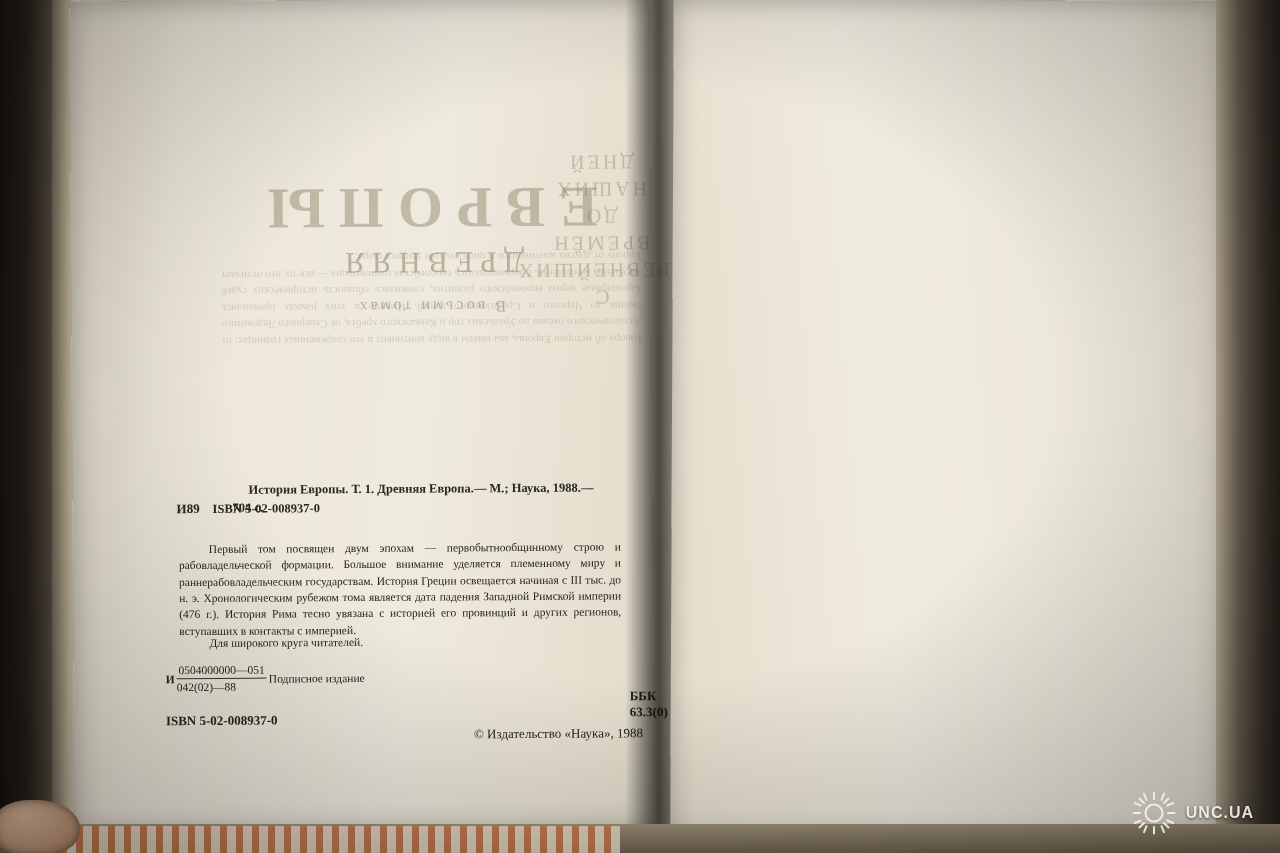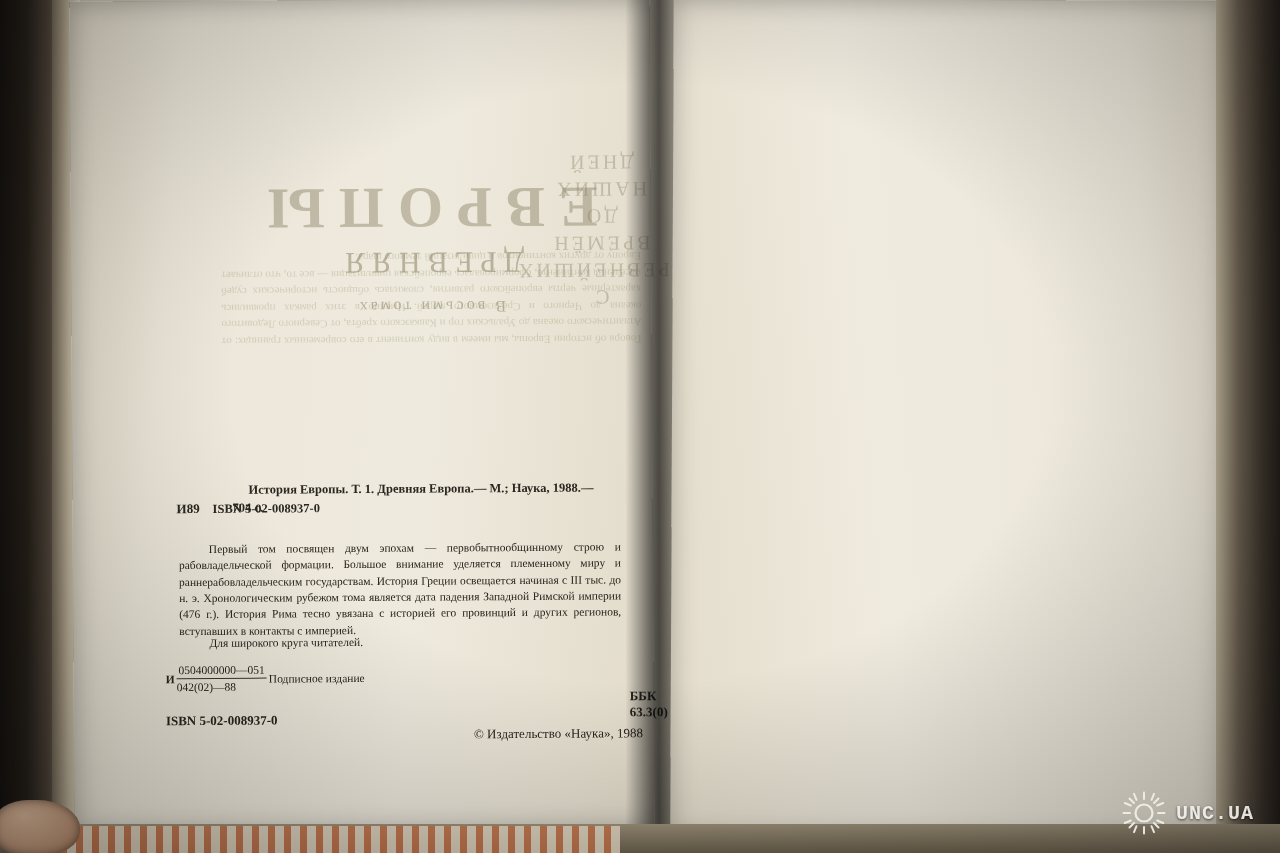--- a/index.html
+++ b/index.html
@@ -246,22 +246,22 @@
     align-items: center;
     gap: 10px;
     color: #f2f0ea;
     opacity: 0.92;
   }
   .wm-sun {
     width: 44px; height: 44px;
     position: relative;
   }
   .wm-text {
-    font-family: Liberation Mono, monospace;
-    font-size: 20px;
+    font-family: Liberation Sans, sans-serif;
+    font-size: 16px;
     letter-spacing: 1px;
     font-weight: 600;
     text-shadow: 0 1px 3px rgba(0,0,0,0.7);
   }
 
   
   .vignette {
     position: absolute; left:0; top:0; width:1280px; height:853px;
     background: radial-gradient(ellipse at 50% 45%, rgba(0,0,0,0) 45%, rgba(0,0,0,0.30) 100%);
     pointer-events: none;

